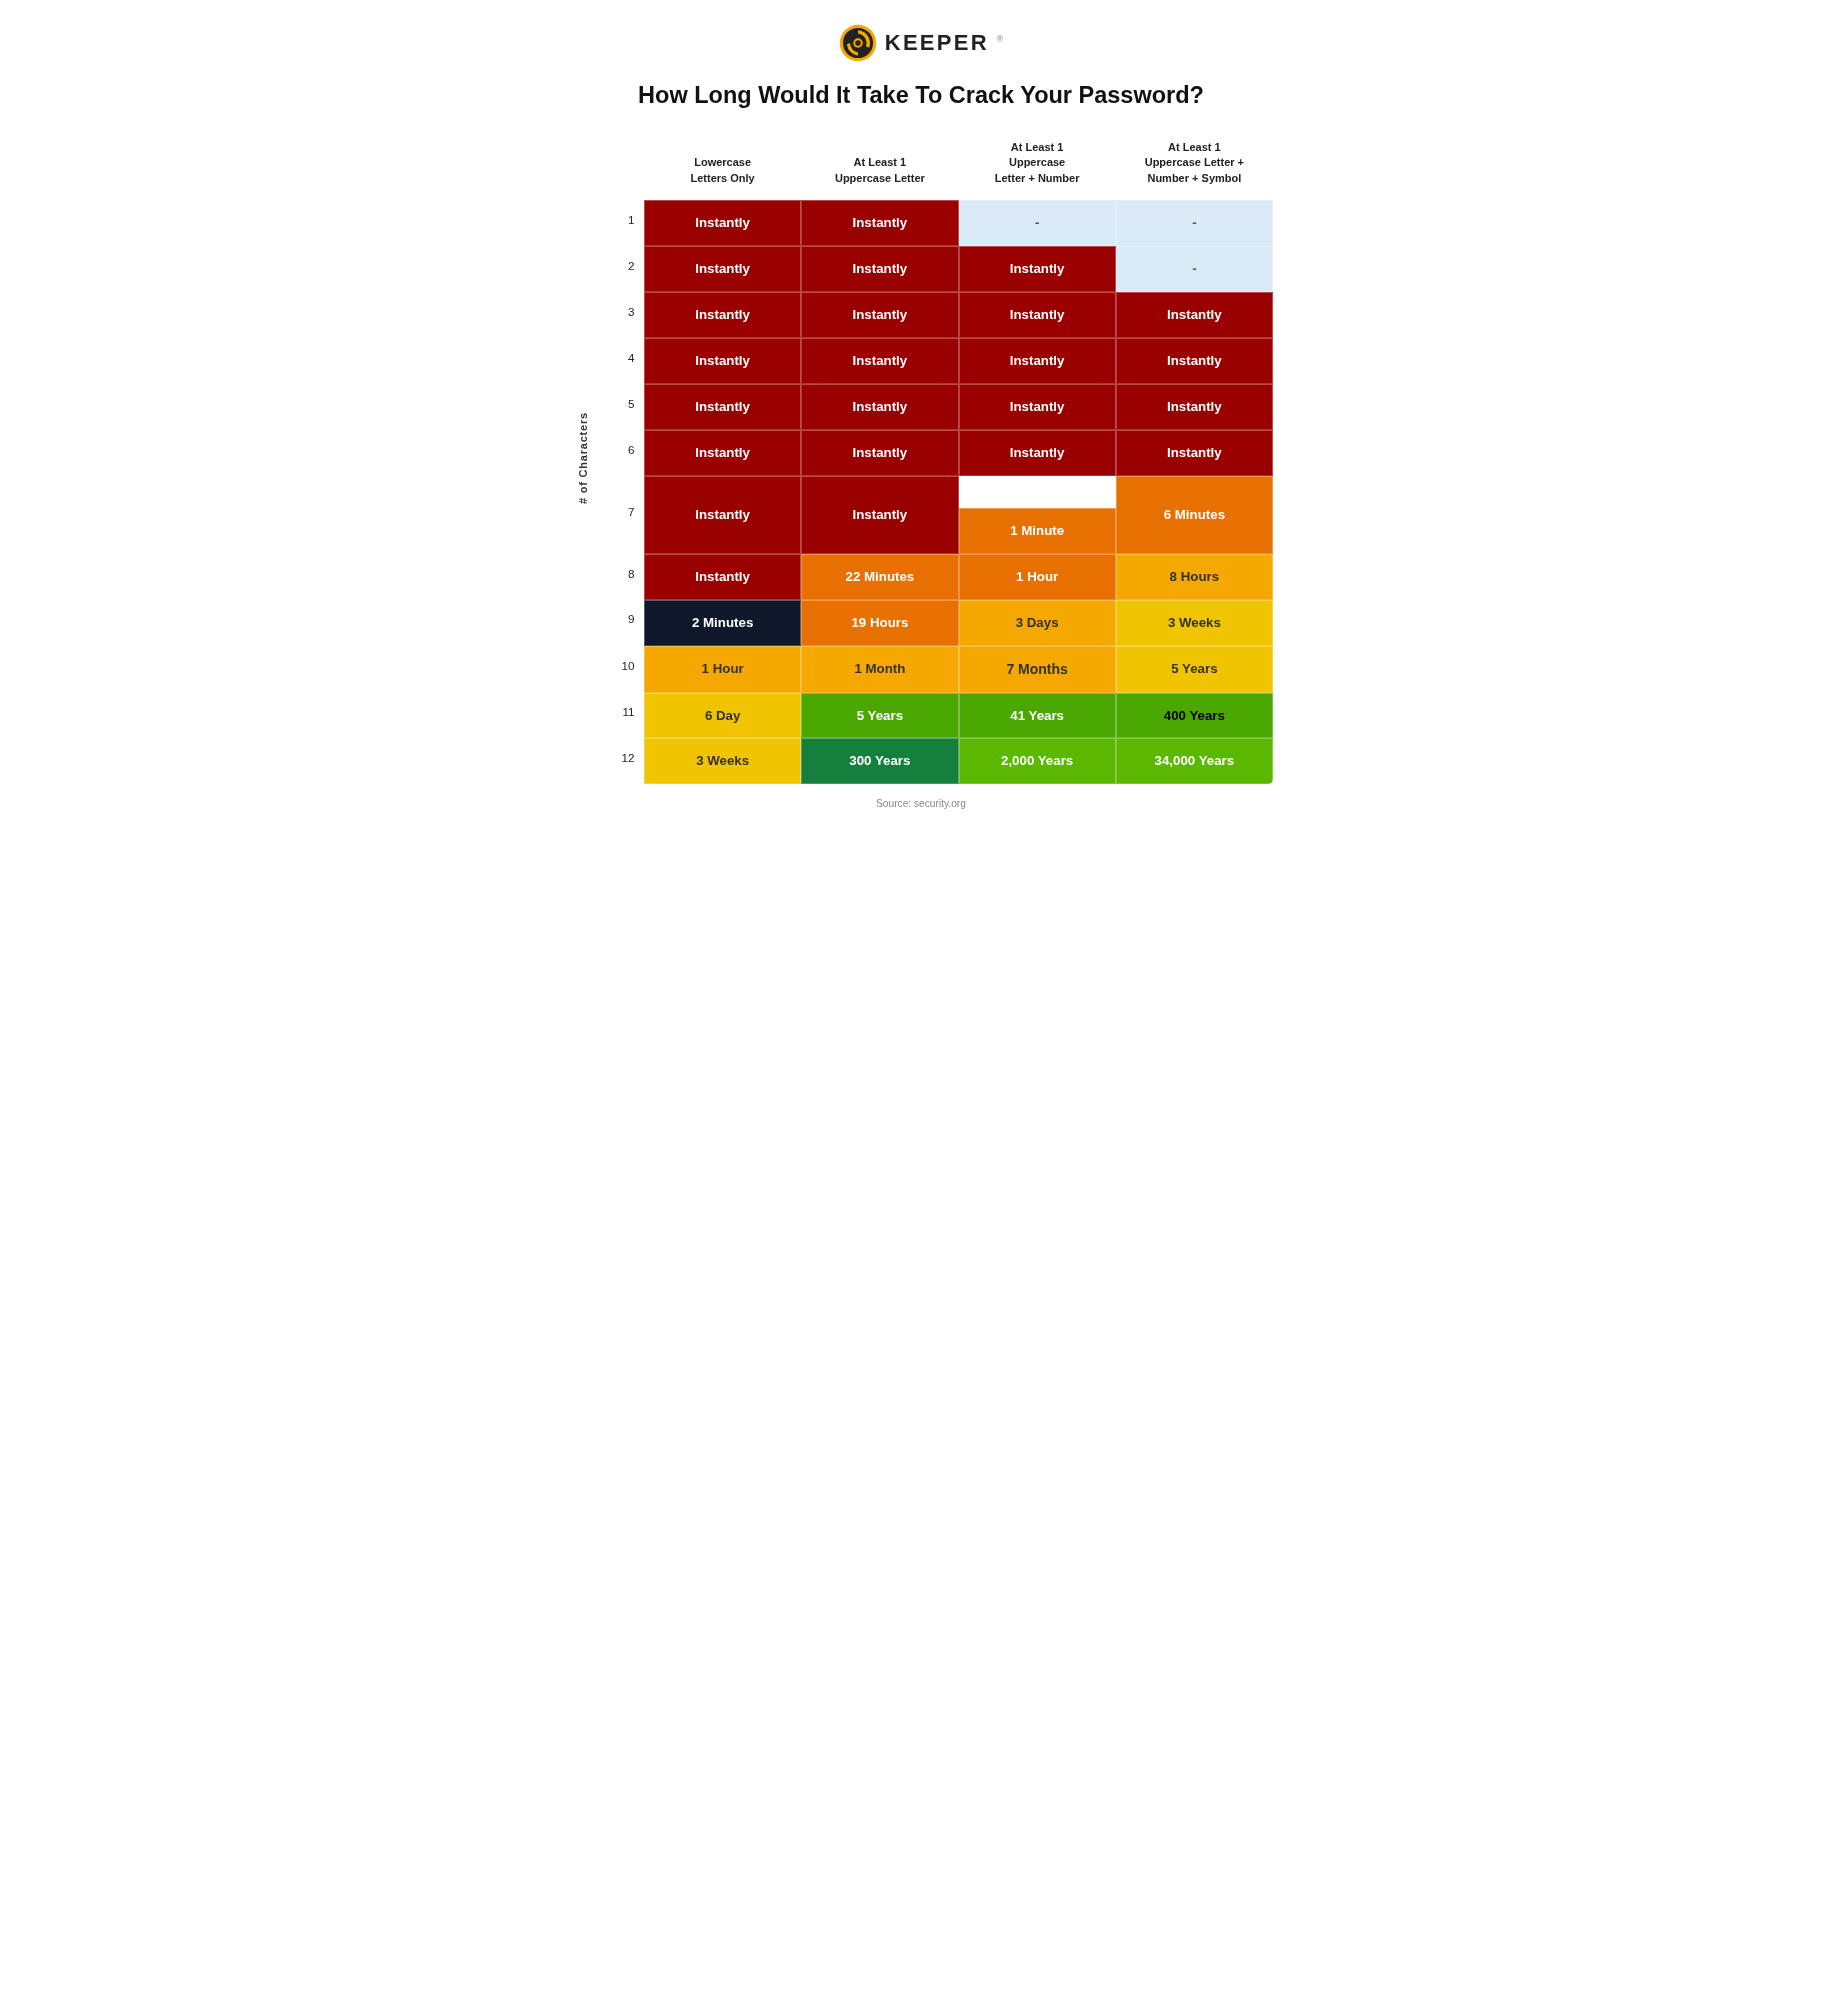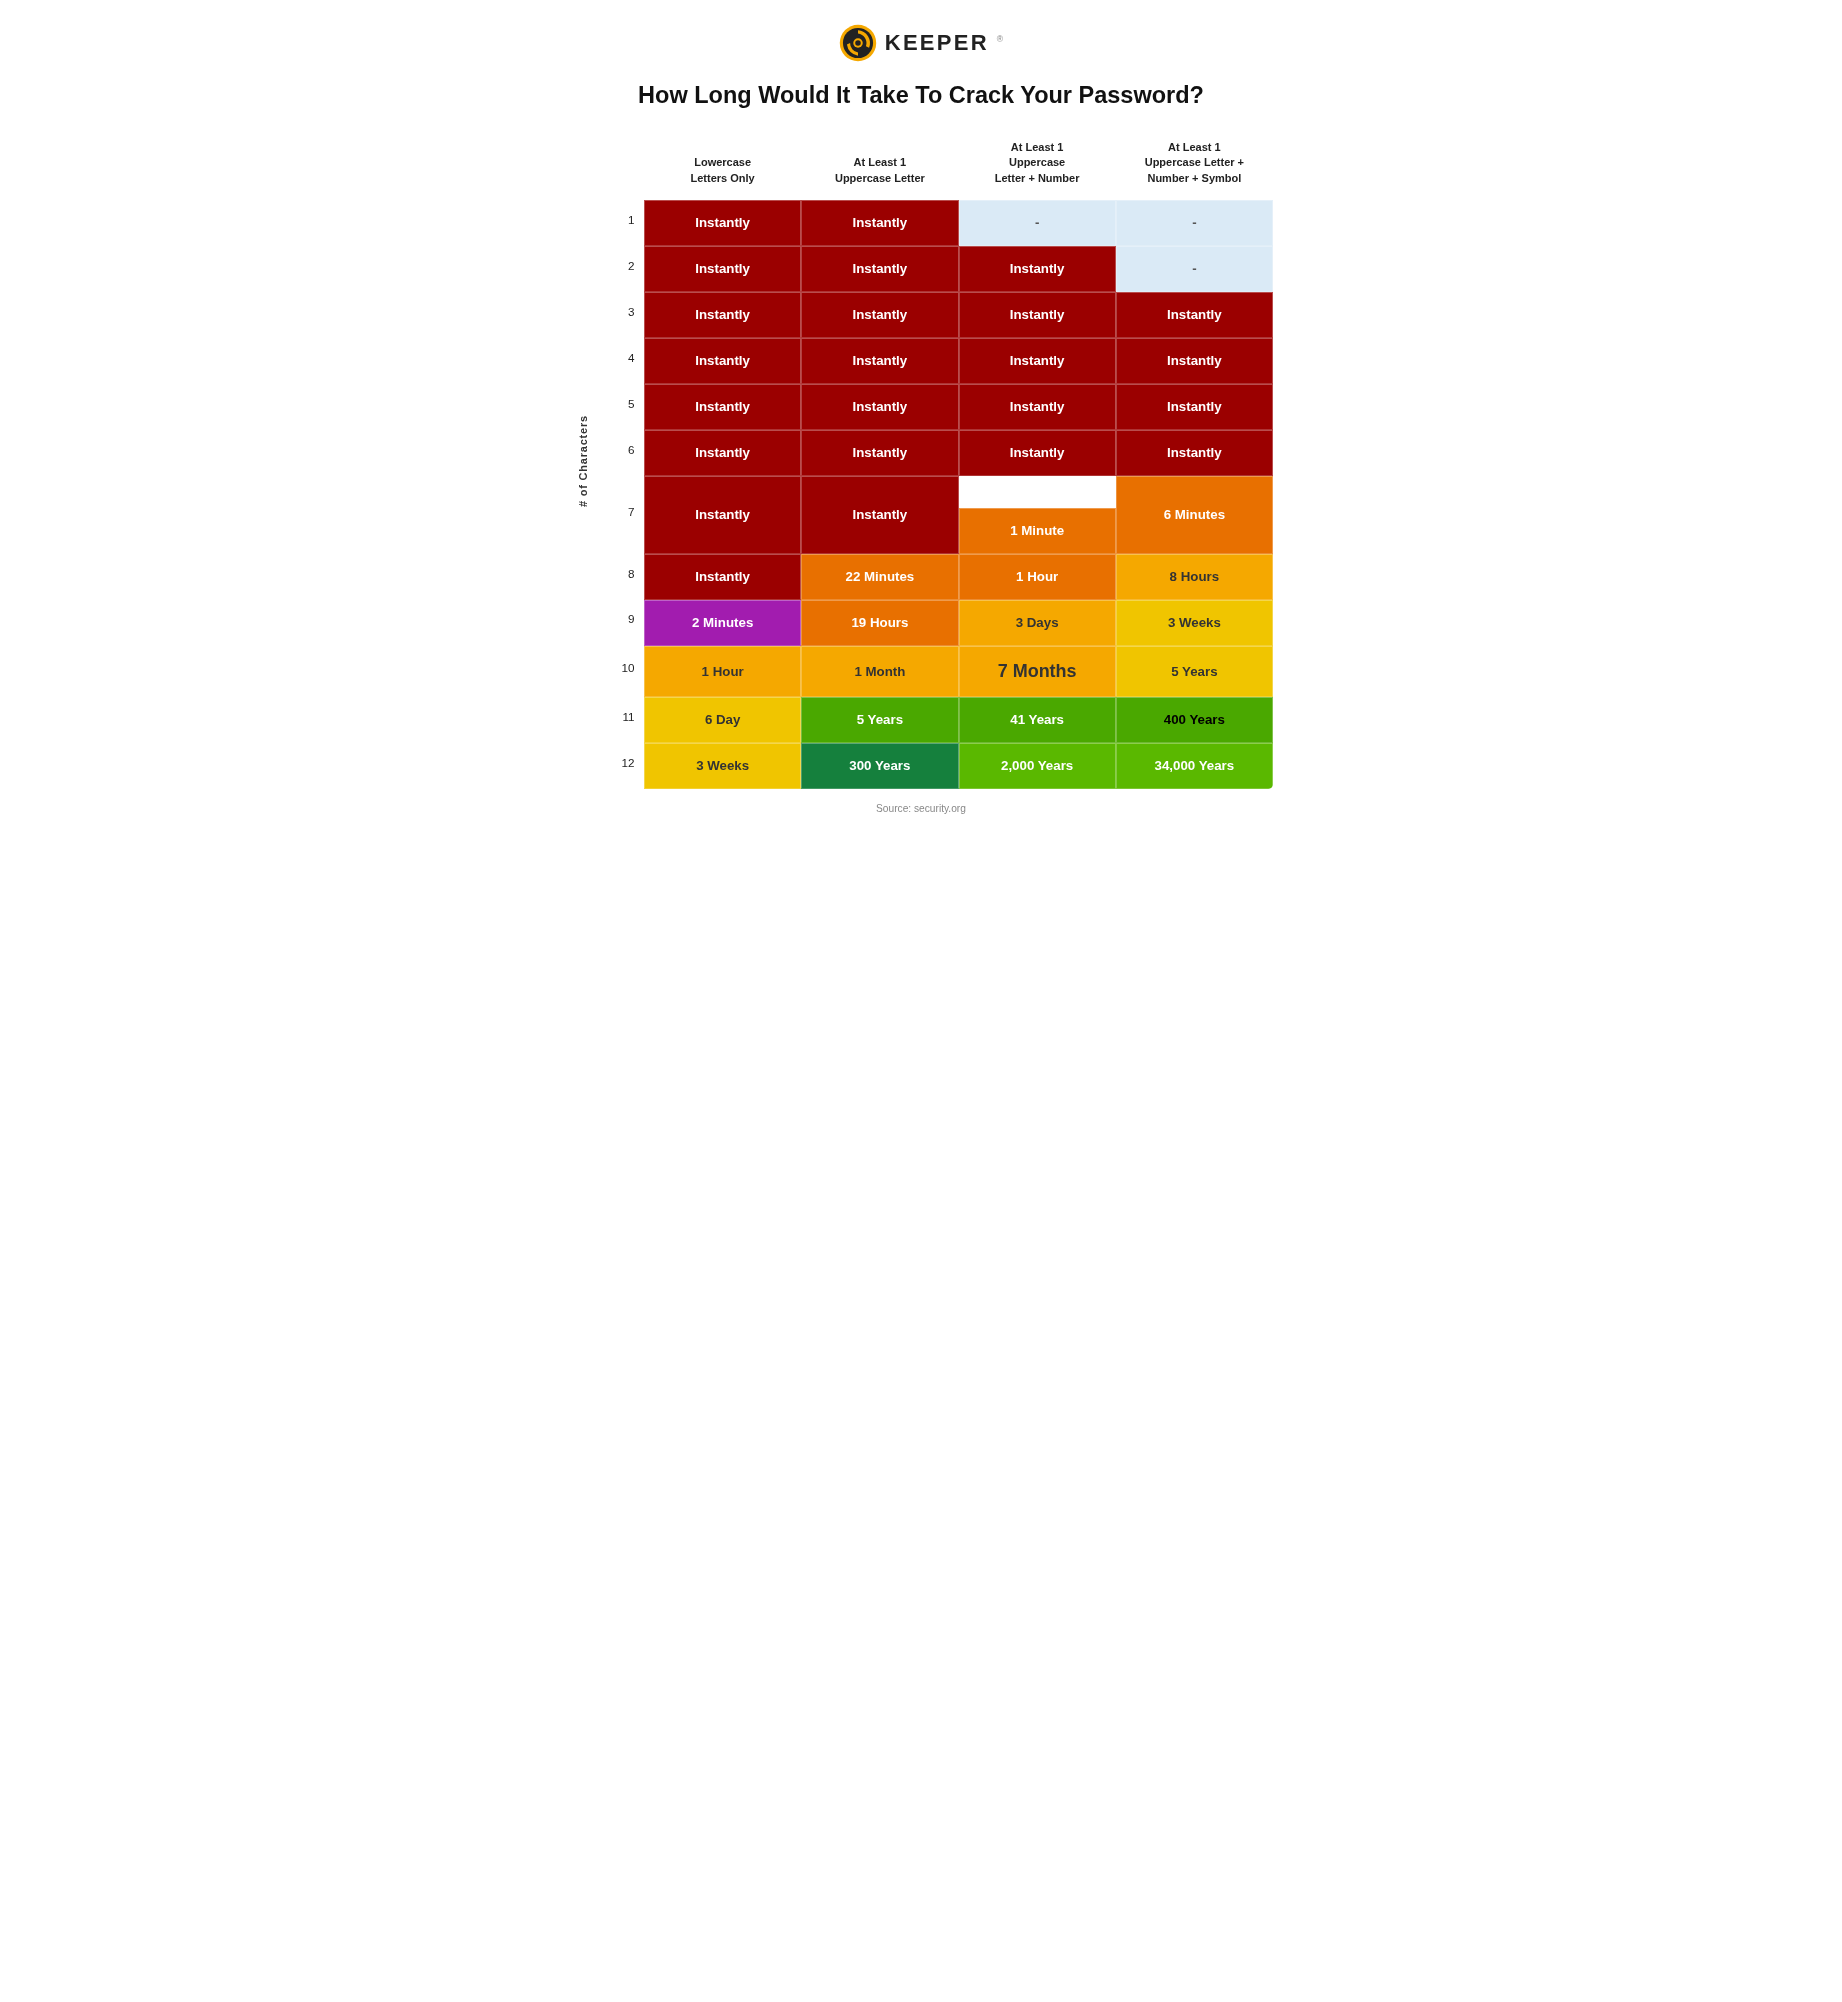--- a/index.html
+++ b/index.html
@@ -207,28 +207,28 @@
           <div class="data-cell" style="background-color: rgb(155, 0, 0); color: rgb(255, 255, 255); font-size: 13.3px; font-weight: 700;">Instantly</div>
           <div class="data-cell" style="background-color: rgb(155, 0, 0); color: rgb(255, 255, 255); font-size: 13.3px; font-weight: 700;">Instantly</div>
           <div class="data-cell" style="background-color: rgb(232, 112, 0); color: rgb(255, 255, 255); font-size: 13.3px; font-weight: 700; margin-top: 32px;">1 Minute</div>
           <div class="data-cell" style="background-color: rgb(232, 112, 0); color: rgb(255, 255, 255); font-size: 13.3px; font-weight: 700;">6 Minutes</div>
           <div class="header-cell row-label" style="font-weight: 400; font-size: 11.7px;">8</div>
           <div class="data-cell" style="background-color: rgb(155, 0, 0); color: rgb(255, 255, 255); font-size: 13.3px; font-weight: 700;">Instantly</div>
           <div class="data-cell" style="background-color: rgb(232, 112, 0); color: rgb(255, 255, 255); font-size: 13.3px; font-weight: 700;">22 Minutes</div>
           <div class="data-cell" style="background-color: rgb(232, 112, 0); color: rgb(255, 255, 255); font-size: 13.3px; font-weight: 700;">1 Hour</div>
           <div class="data-cell" style="background-color: rgb(245, 168, 0); color: rgb(51, 51, 51); font-size: 13.3px; font-weight: 700;">8 Hours</div>
           <div class="header-cell row-label" style="font-weight: 400; font-size: 11.7px;">9</div>
-          <div class="data-cell" style="background-color: #a21caf; color: rgb(255, 255, 255); font-size: 13.3px; font-weight: 700;">2 Minutes</div>
+          <div class="data-cell" style="background-color: #0f172a; color: rgb(255, 255, 255); font-size: 13.3px; font-weight: 700;">2 Minutes</div>
           <div class="data-cell" style="background-color: rgb(232, 112, 0); color: rgb(255, 255, 255); font-size: 13.3px; font-weight: 700;">19 Hours</div>
           <div class="data-cell" style="background-color: rgb(245, 168, 0); color: rgb(51, 51, 51); font-size: 13.3px; font-weight: 700;">3 Days</div>
           <div class="data-cell" style="background-color: rgb(240, 197, 0); color: rgb(51, 51, 51); font-size: 13.3px; font-weight: 700;">3 Weeks</div>
           <div class="header-cell row-label" style="font-weight: 400; font-size: 11.7px;">10</div>
           <div class="data-cell" style="background-color: rgb(245, 168, 0); color: rgb(51, 51, 51); font-size: 13.3px; font-weight: 700;">1 Hour</div>
           <div class="data-cell" style="background-color: rgb(245, 168, 0); color: rgb(51, 51, 51); font-size: 13.3px; font-weight: 700;">1 Month</div>
-          <div class="data-cell" style="background-color: rgb(245, 168, 0); color: rgb(51, 51, 51); font-size: 18px; font-weight: 700;">7 Months</div>
+          <div class="data-cell" style="background-color: rgb(245, 168, 0); color: rgb(51, 51, 51); font-size: 14px; font-weight: 700;">7 Months</div>
           <div class="data-cell" style="background-color: rgb(240, 197, 0); color: rgb(51, 51, 51); font-size: 13.3px; font-weight: 700;">5 Years</div>
           <div class="header-cell row-label" style="font-weight: 400; font-size: 11.7px;">11</div>
           <div class="data-cell" style="background-color: rgb(240, 197, 0); color: rgb(51, 51, 51); font-size: 13.3px; font-weight: 700;">6 Day</div>
           <div class="data-cell" style="background-color: rgb(74, 168, 0); color: rgb(255, 255, 255); font-size: 13.3px; font-weight: 700;">5 Years</div>
           <div class="data-cell" style="background-color: rgb(74, 168, 0); color: rgb(255, 255, 255); font-size: 13.3px; font-weight: 700;">41 Years</div>
           <div class="data-cell" style="background-color: rgb(74, 168, 0); color: #000000; font-size: 13.3px; font-weight: 700;">400 Years</div>
           <div class="header-cell row-label" style="font-weight: 400; font-size: 11.7px;">12</div>
           <div class="data-cell" style="background-color: rgb(240, 197, 0); color: rgb(51, 51, 51); font-size: 13.3px; font-weight: 700;">3 Weeks</div>
           <div class="data-cell" style="background-color: #15803d; color: rgb(255, 255, 255); font-size: 13.3px; font-weight: 700;">300 Years</div>
           <div class="data-cell" style="background-color: rgb(90, 184, 0); color: rgb(255, 255, 255); font-size: 13.3px; font-weight: 700;">2,000 Years</div>

